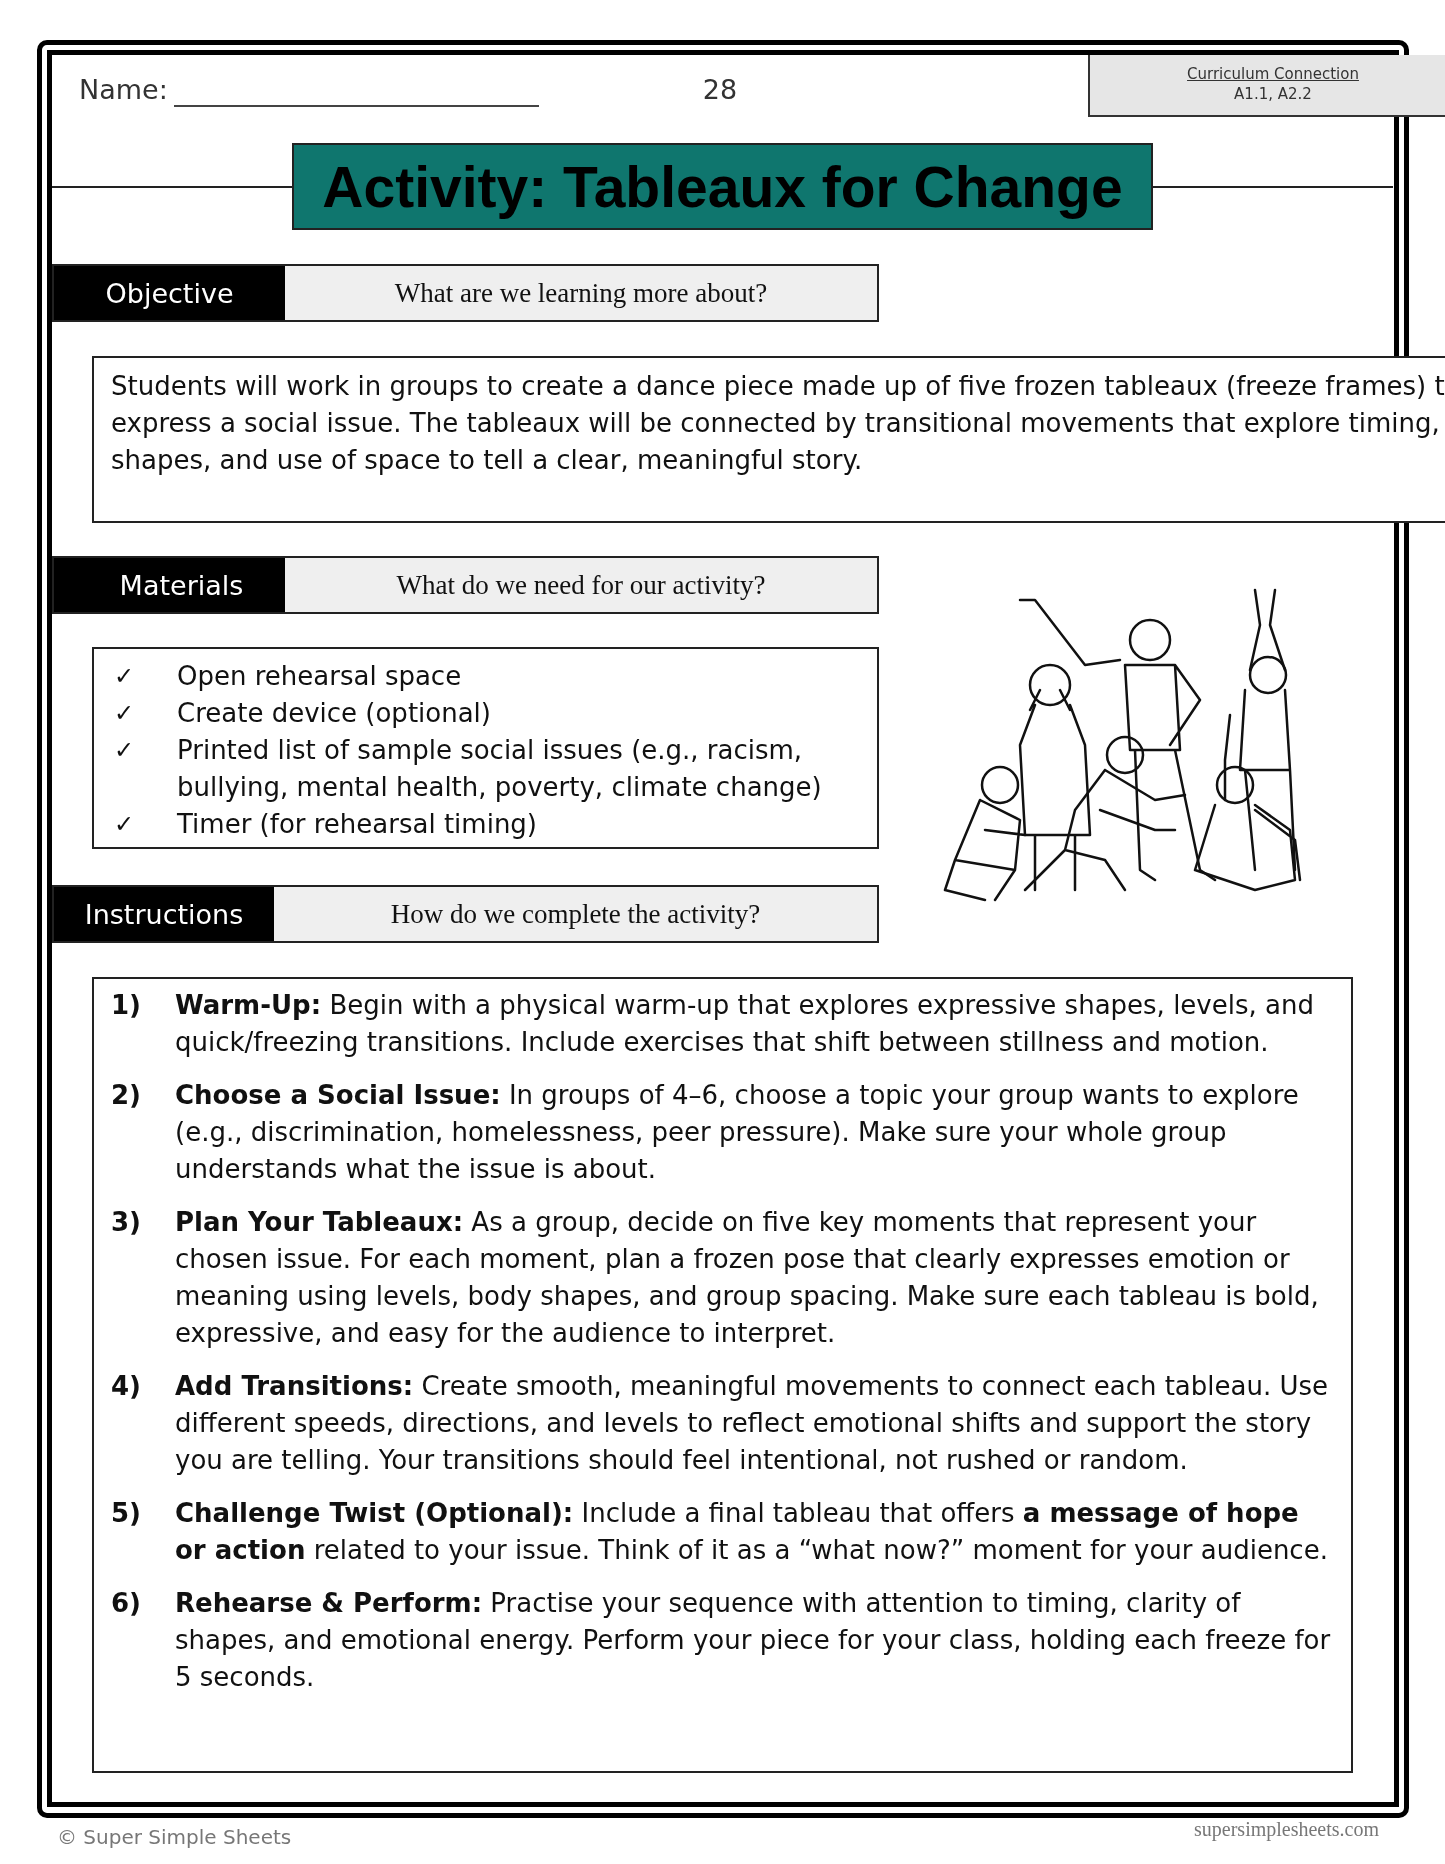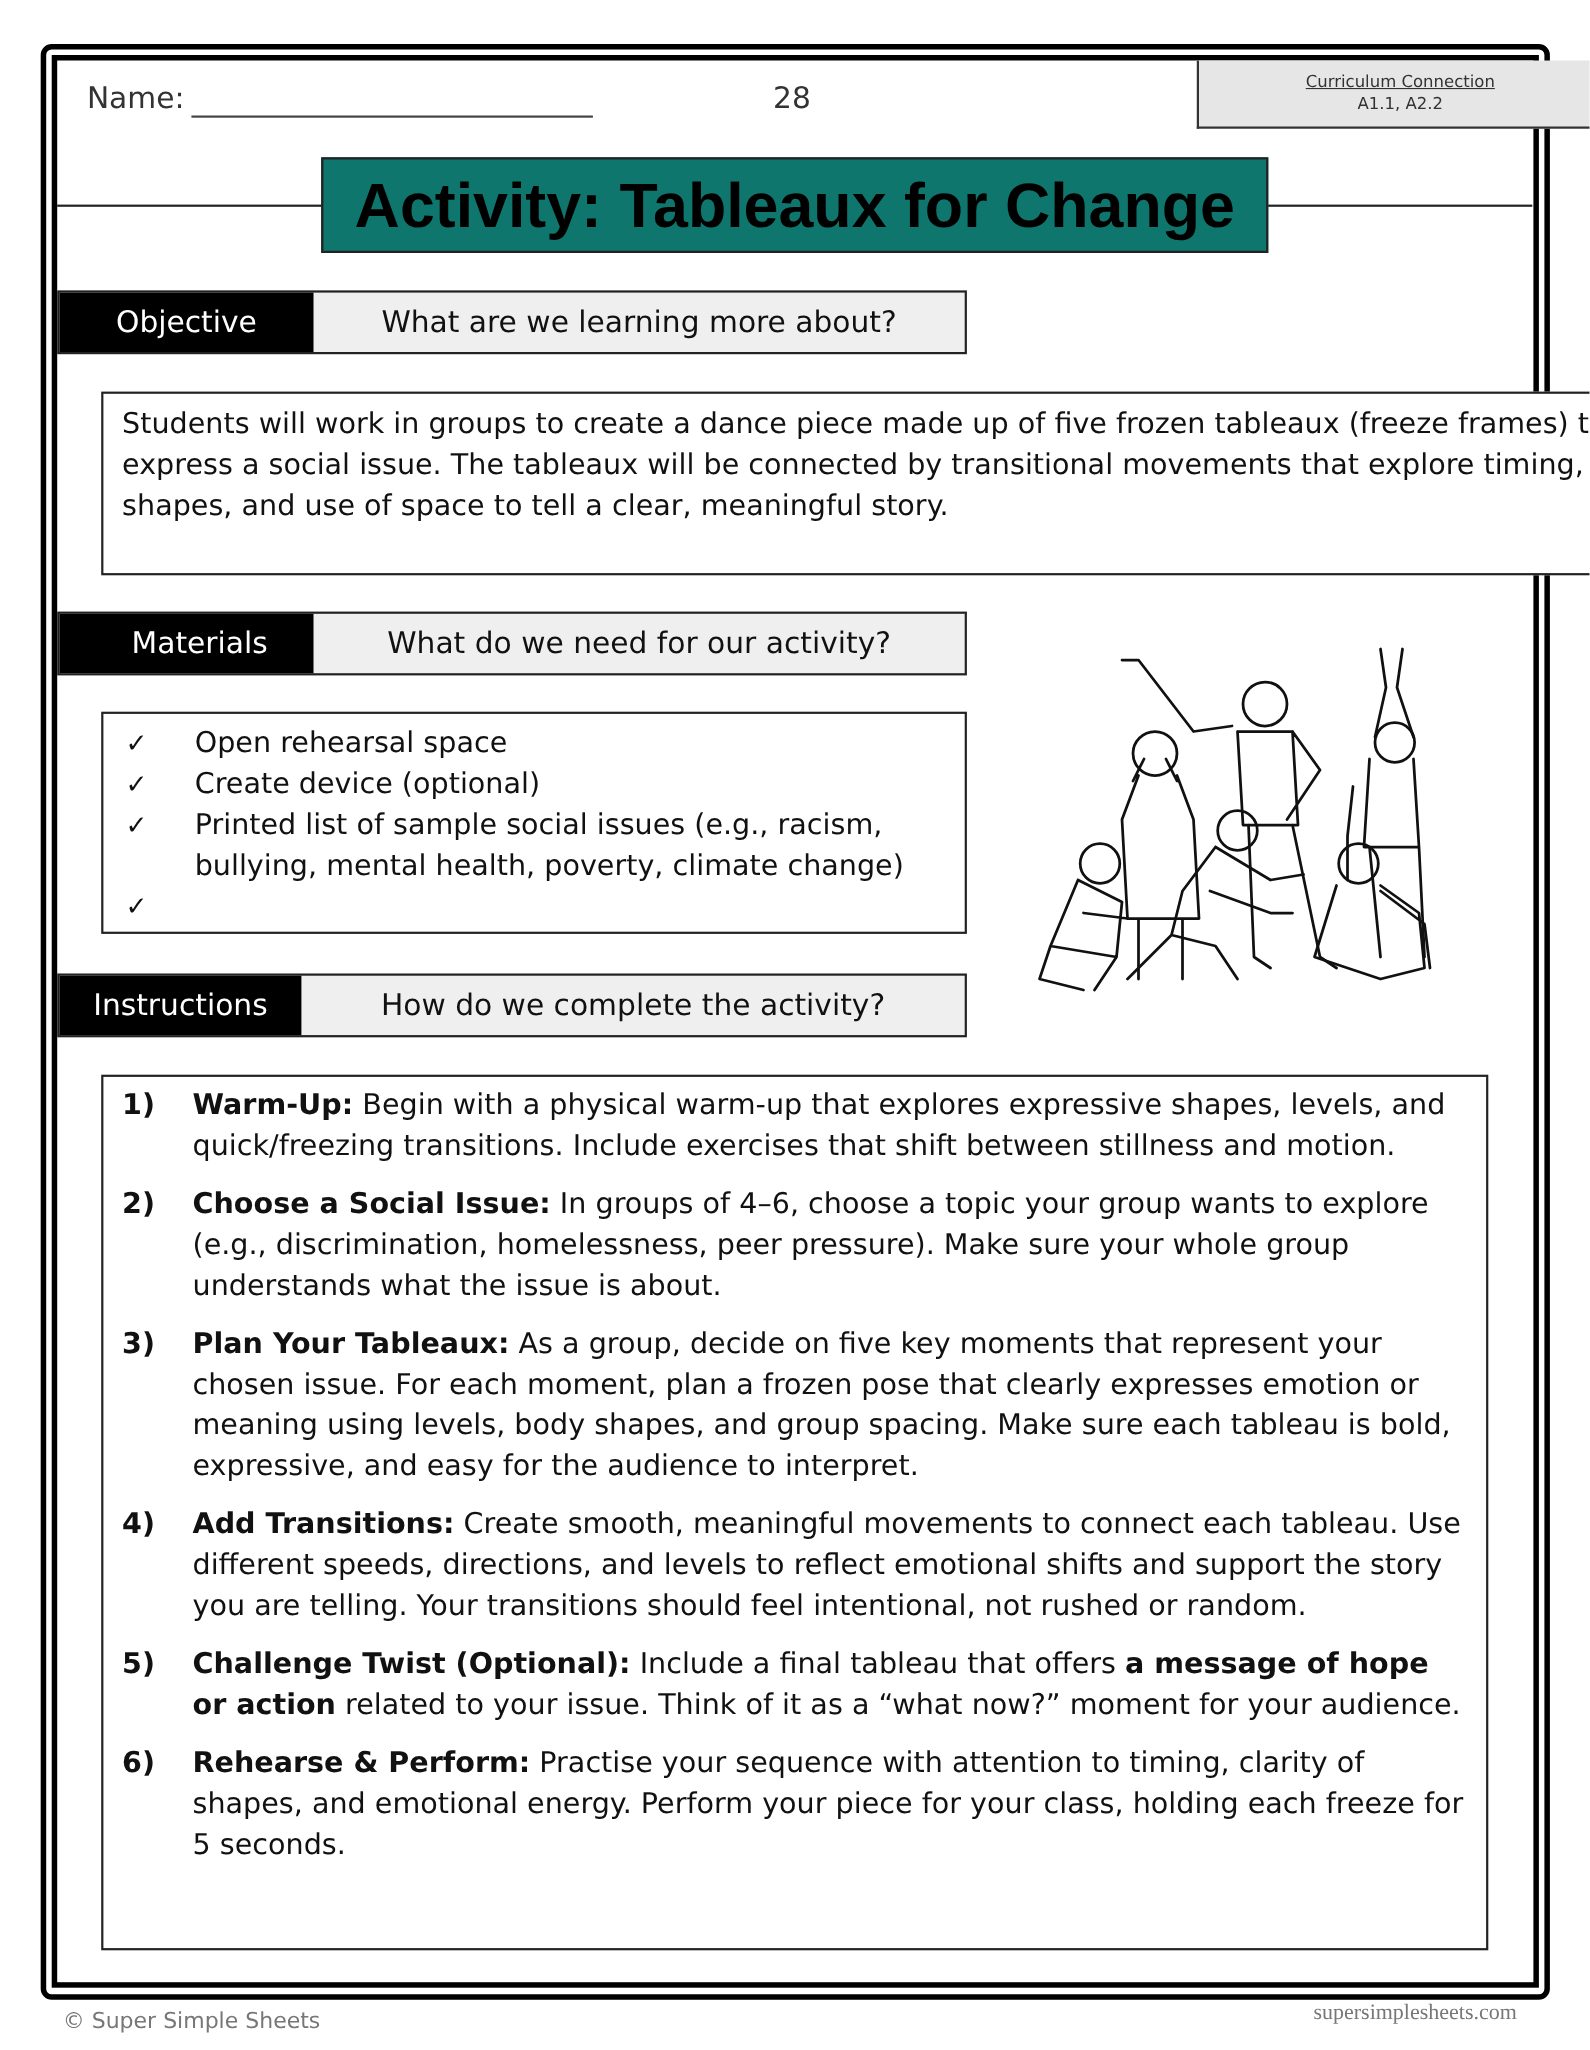--- a/index.html
+++ b/index.html
@@ -48,21 +48,21 @@
   .section-bar {
     position: absolute; left: 52px; height: 58px; width: 827px;
     border: 2px solid #222; display: flex; background: #efefef;
   }
   .section-label {
     background: #000; color: #fff; font-size: 27px; display: flex; align-items: center;
     justify-content: center; height: 100%;
   }
   .section-question {
     flex: 1; display: flex; align-items: center; justify-content: center;
-    font-size: 27px; color: #111;
+    font-size: 27px; color: #111; font-family: Liberation Serif, serif;
   }
 
   .content-box {
     position: absolute; border: 2px solid #222; background: #fff;
     font-size: 26px; line-height: 37px; color: #111;
   }
 
   .objective-text { padding: 10px 18px 0 17px; }
 
   .materials-list { list-style: none; padding: 9px 10px 0 20px; }
@@ -123,20 +123,21 @@
     <li>
       <span class="check">✓</span>
       <span>Create device (optional)</span>
     </li>
     <li>
       <span class="check">✓</span>
       <span>Printed list of sample social issues (e.g., racism, bullying, mental health, poverty, climate change)</span>
     </li>
     <li>
       <span class="check">✓</span>
+      <span>Timer (for rehearsal timing)</span>
     </li>
   </ul>
 </div>
 
 <div class="illustration">
   <svg viewBox="0 0 405 345" width="405" height="345" fill="none" stroke="#111" stroke-width="2.5" stroke-linecap="round" stroke-linejoin="round">
 
     <circle cx="75" cy="215" r="18"></circle>
     <path d="M55 230 L30 290 L20 320 L60 330 M55 230 L95 250 L90 300 L70 330 M60 260 L100 265 M30 290 L90 300"></path>
 

